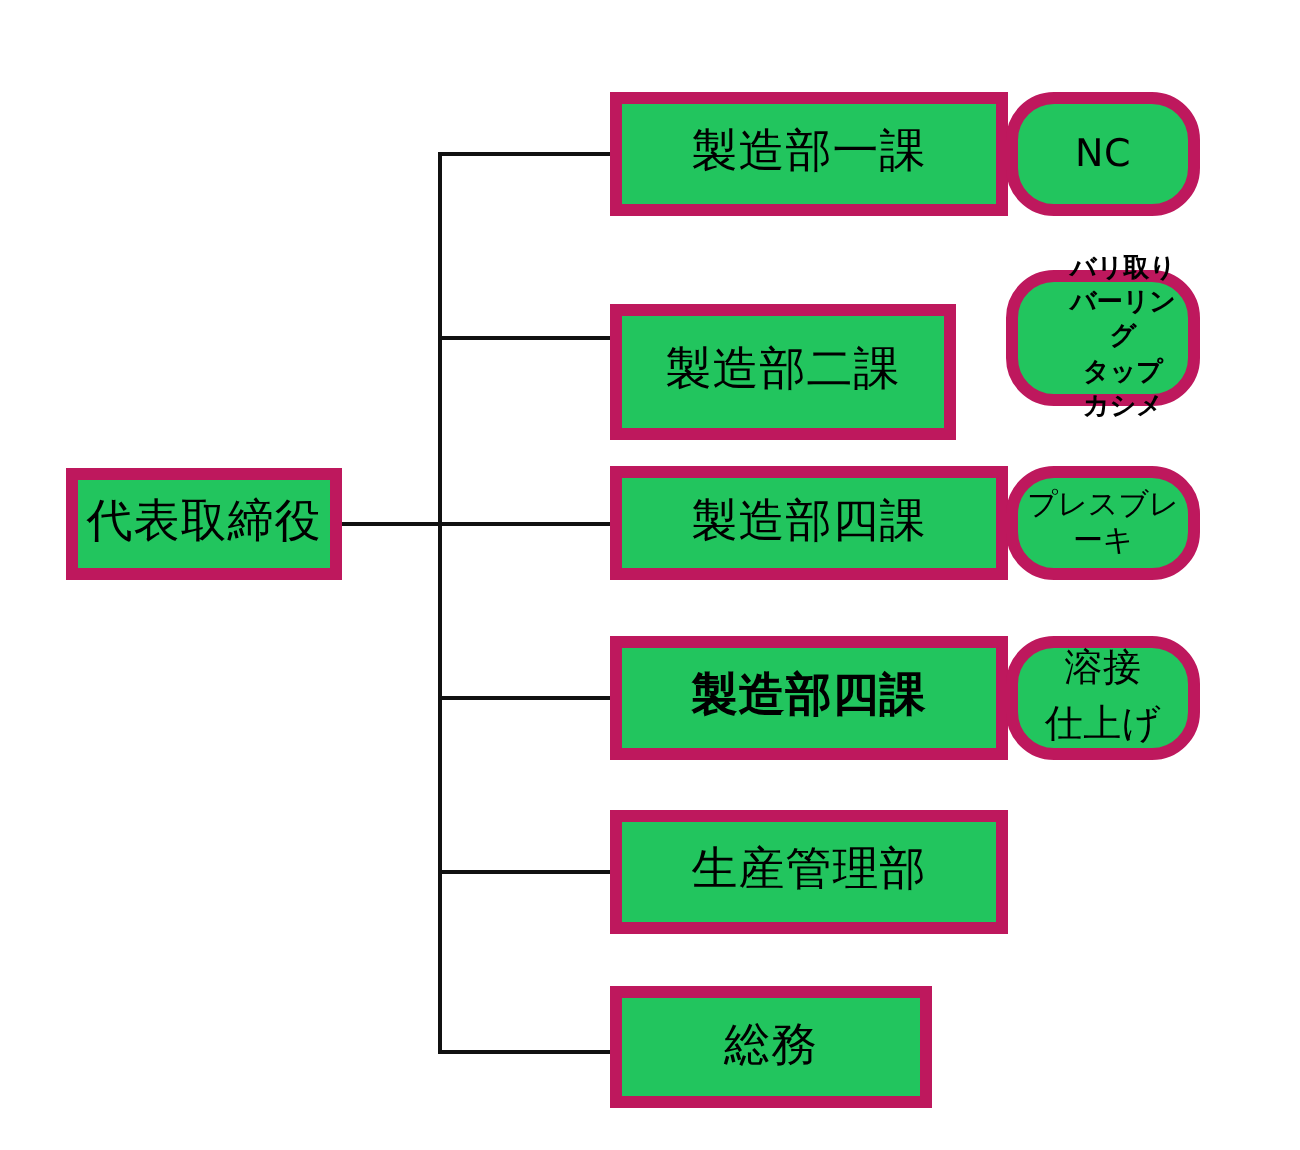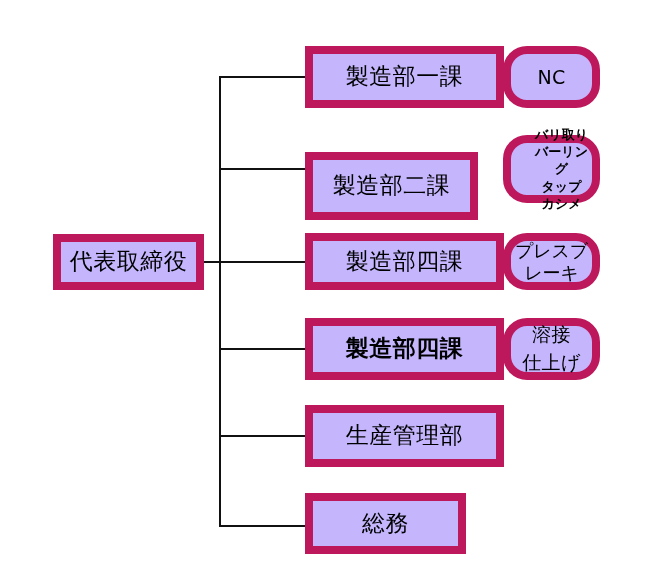--- a/index.html
+++ b/index.html
@@ -17,22 +17,22 @@
     width: 650px;
     height: 575px;
     background: #ffffff;
     overflow: hidden;
   }
 
   
   .node {
     position: absolute;
     box-sizing: border-box;
-    border: 8px solid #be185d;
-    background: #c4b5fd;
+    border: 6px solid #be185d;
+    background: #22c55e;
     display: flex;
     align-items: center;
     justify-content: center;
     text-align: center;
     line-height: 1.18;
     white-space: pre-line;
   }
   .node-root {
     font-size: 23px;
     letter-spacing: 0.5px;
@@ -47,21 +47,21 @@
     border-radius: 24px;
   }
   .node-sub.sub-small {
     font-size: 13px;
     font-weight: 700;
     line-height: 1.32;
     letter-spacing: 0;
     padding-left: 20px;
   }
   .node-sub.sub-tight {
-    font-size: 18px;
+    font-size: 15px;
     letter-spacing: -0.2px;
   }
   .node-sub.sub-stack {
     font-size: 19px;
     line-height: 1.45;
   }
 
   
   .line {
     position: absolute;
@@ -79,21 +79,21 @@
 
   <div class="line line-v" style="left:219px; top:77px; height:450px;"></div>
 
   <div class="line line-h" style="left:219px; top:76px; width:87px;"></div>
   <div class="line line-h" style="left:219px; top:168px; width:87px;"></div>
   <div class="line line-h" style="left:219px; top:261px; width:87px;"></div>
   <div class="line line-h" style="left:219px; top:348px; width:87px;"></div>
   <div class="line line-h" style="left:219px; top:435px; width:87px;"></div>
   <div class="line line-h" style="left:219px; top:525px; width:87px;"></div>
 
-  <div class="node node-root" style="left:33px; top:234px; width:151px; height:56px;margin-left:20px;">代表取締役</div>
+  <div class="node node-root" style="left:33px; top:234px; width:138px; height:56px;">代表取締役</div>
 
   <div class="node node-main" style="left:305px; top:46px; width:199px; height:62px;">製造部一課</div>
   <div class="node node-sub" style="left:503px; top:46px; width:97px; height:62px;">NC</div>
 
   <div class="node node-main" style="left:305px; top:152px; width:173px; height:68px;">製造部二課</div>
   <div class="node node-sub sub-small" style="left:503px; top:135px; width:97px; height:68px;">バリ取り
 バーリング
 タップ
 カシメ</div>
 

